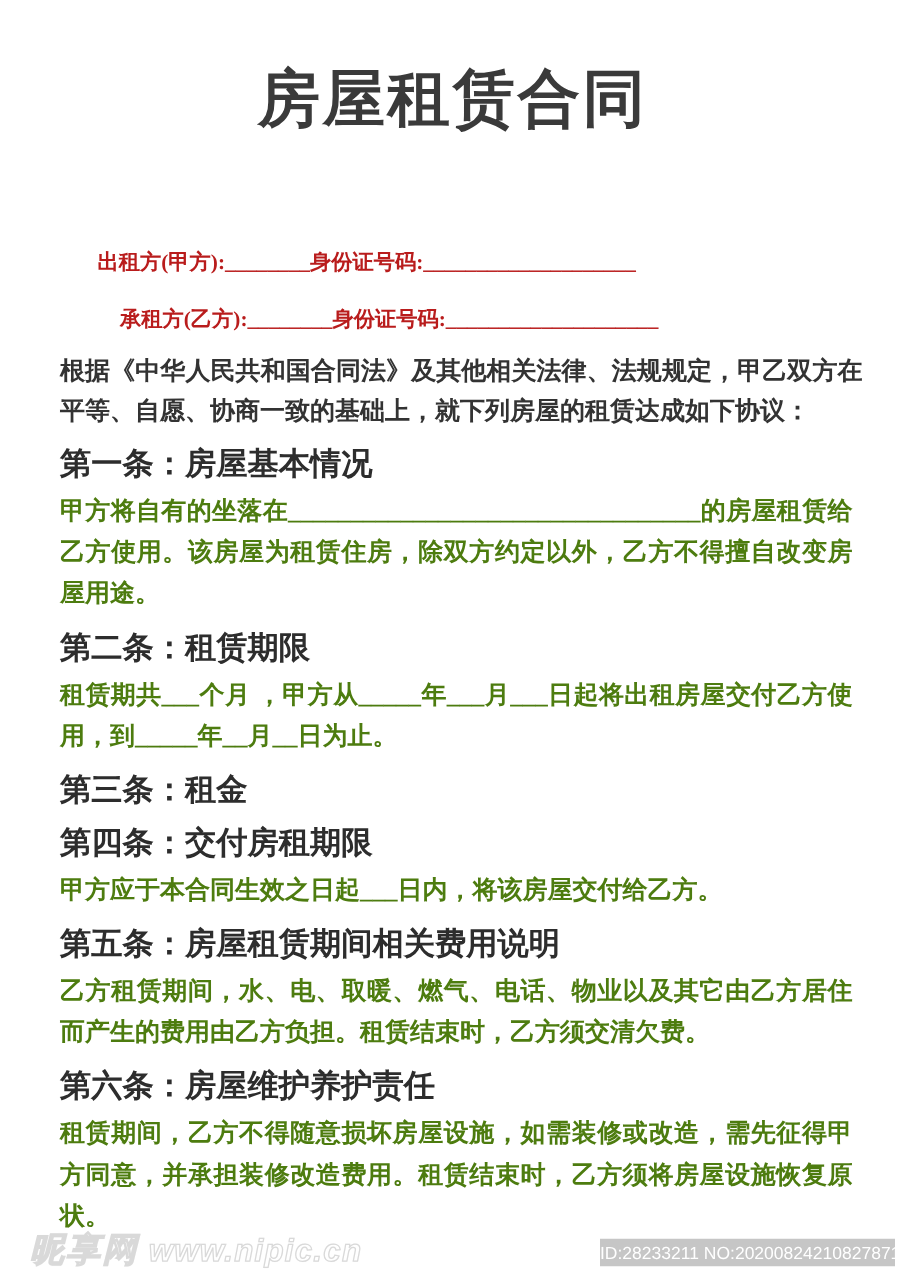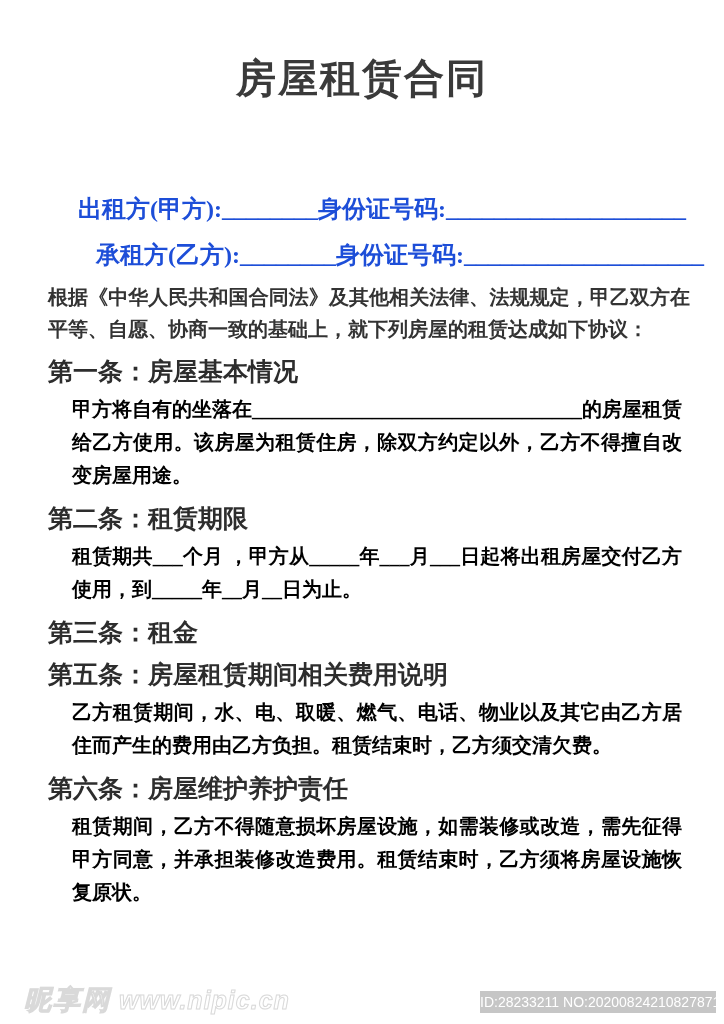--- a/index.html
+++ b/index.html
@@ -14,34 +14,34 @@
     color: #333333;
   }
   .page {
     position: absolute;
     inset: 0;
     background: #ffffff;
   }
   .doc-title {
     margin: 48px 0 0 0;
     text-align: center;
-    font-size: 40px;
+    font-size: 50px;
     line-height: 62px;
     font-weight: bold;
     letter-spacing: 2px;
     color: #3a3a3a;
     font-family: "Liberation Serif", "DejaVu Serif", serif;
   }
   .party-line {
     margin: 0;
     padding: 0 56px 0 78px;
-    font-size: 24px;
+    font-size: 17px;
     line-height: 27px;
     font-weight: bold;
-    color: #1d4ed8;
+    color: #b91c1c;
     white-space: nowrap;
   }
   .party-line.first { margin-top: 86px; }
   .party-line.second { margin-top: 19px; margin-left: 18px; }
   .preamble {
     margin: 12px 0 0 0;
     padding: 0 34px 0 48px;
     font-size: 20px;
     line-height: 32px;
     font-weight: bold;
@@ -51,27 +51,27 @@
   .contract-section { margin: 0; }
   .section-heading {
     margin: 12px 0 0 0;
     padding: 0 44px 0 48px;
     font-size: 25px;
     line-height: 30px;
     font-weight: bold;
     color: #2d2d2d;
   }
   .section-body {
-    margin: 6px 0 0 12px;
-    padding: 0 42px 0 60px;
+    margin: 6px 0 0 0;
+    padding: 0 42px 0 48px;
     font-size: 20px;
     line-height: 33px;
     font-weight: bold;
     text-align: justify;
-    color: #000000;
+    color: #4d7c0f;
   }
   .footer {
     position: absolute;
     left: 0;
     right: 0;
     bottom: 0;
     height: 40px;
   }
   .watermark {
     position: absolute;
@@ -131,20 +131,24 @@
 
   <div class="contract-section">
     <h2 class="section-heading">第二条：租赁期限</h2>
     <p class="section-body">租赁期共___个月 ，甲方从_____年___月___日起将出租房屋交付乙方使用，到_____年__月__日为止。</p>
   </div>
 
   <div class="contract-section">
     <h2 class="section-heading">第三条：租金</h2>
   </div>
 
+  <div class="contract-section">
+    <h2 class="section-heading">第四条：交付房租期限</h2>
+    <p class="section-body">甲方应于本合同生效之日起___日内，将该房屋交付给乙方。</p>
+  </div>
 
   <div class="contract-section">
     <h2 class="section-heading">第五条：房屋租赁期间相关费用说明</h2>
     <p class="section-body">乙方租赁期间，水、电、取暖、燃气、电话、物业以及其它由乙方居住而产生的费用由乙方负担。租赁结束时，乙方须交清欠费。</p>
   </div>
 
   <div class="contract-section">
     <h2 class="section-heading">第六条：房屋维护养护责任</h2>
     <p class="section-body">租赁期间，乙方不得随意损坏房屋设施，如需装修或改造，需先征得甲方同意，并承担装修改造费用。租赁结束时，乙方须将房屋设施恢复原状。</p>
   </div>

